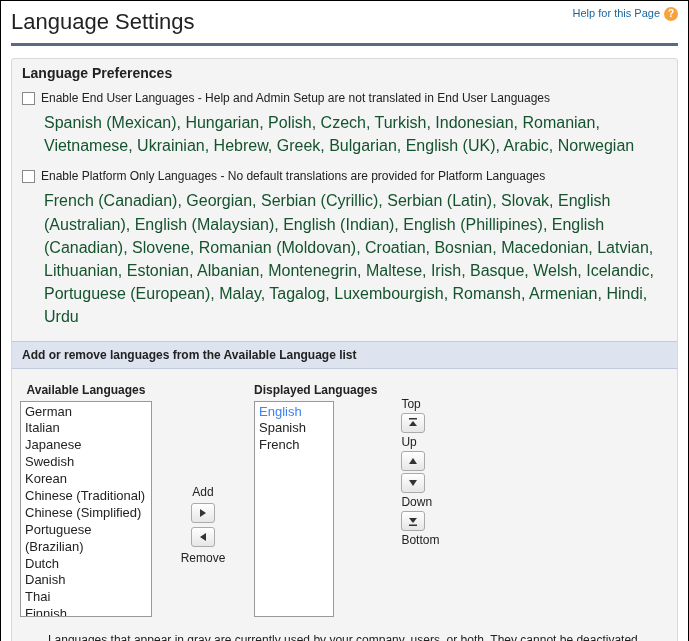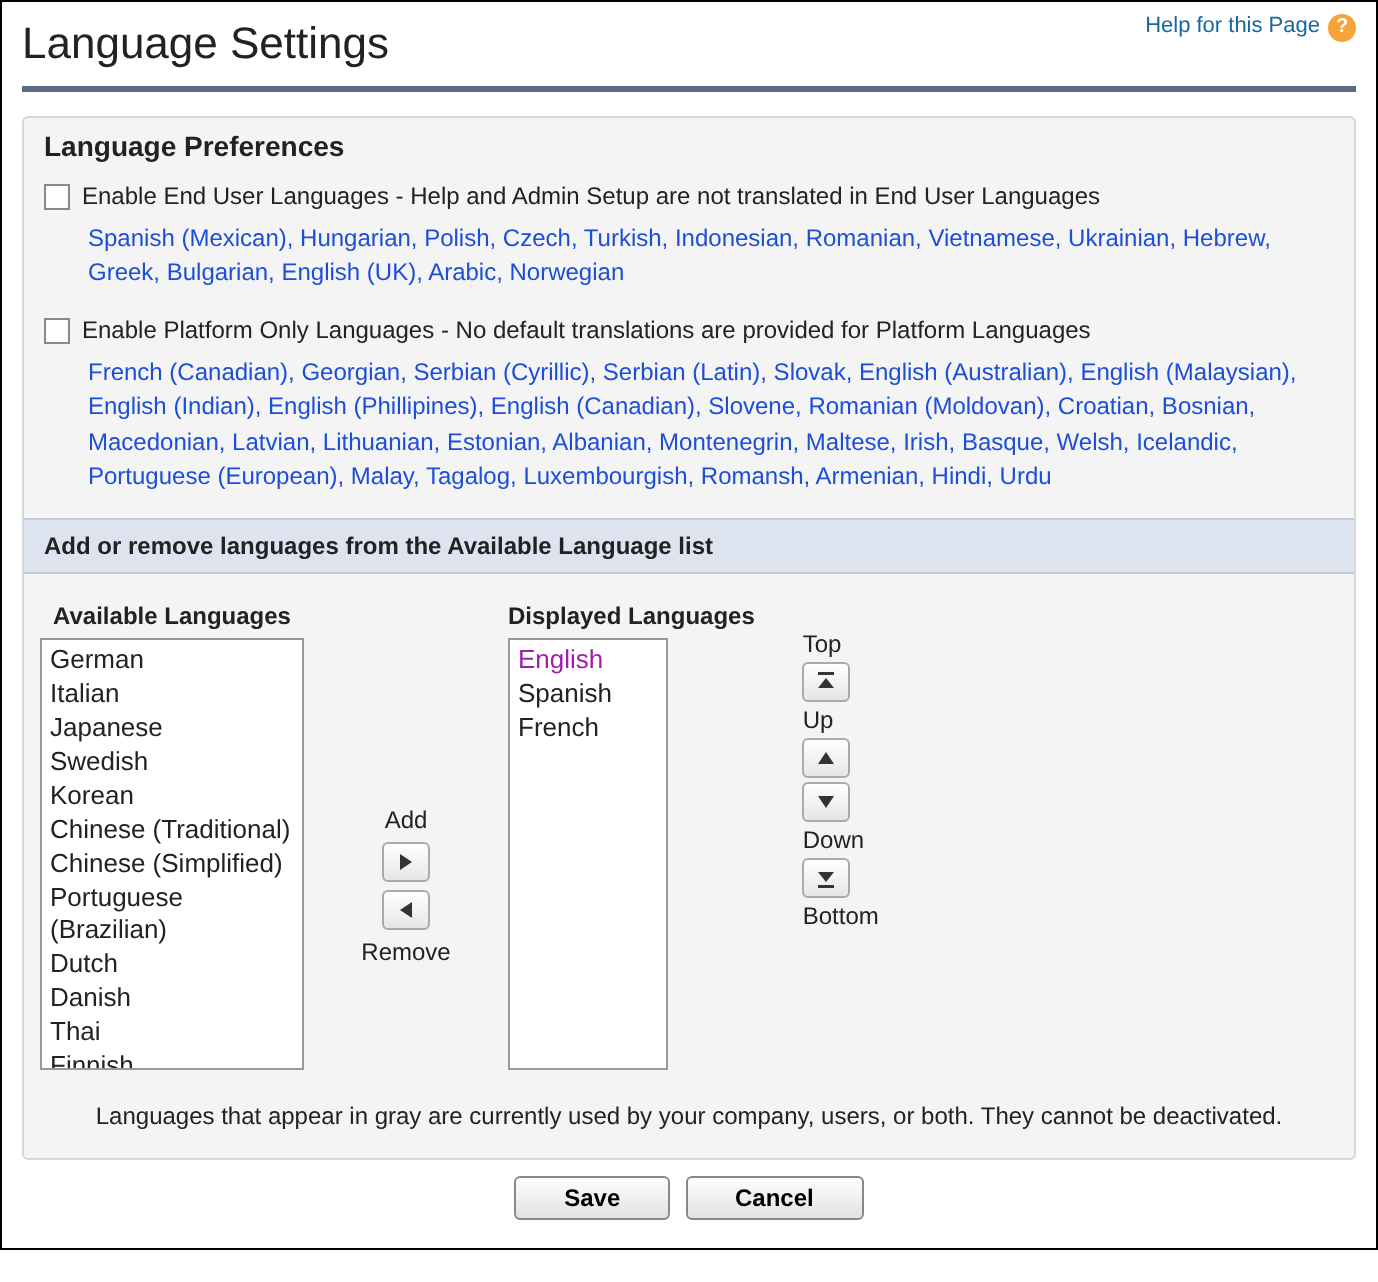--- a/index.html
+++ b/index.html
@@ -9,27 +9,27 @@
   .page-title { font-size: 22px; font-weight: normal; margin: 2px 0 6px; }
   .help-link { font-size: 11px; color: #1766a0; cursor: pointer; display: flex; align-items: flex-start; gap: 4px; }
   .help-icon { display:inline-block; width:14px; height:14px; border-radius:50%; background:#f7a33c; color:#fff; font-weight:bold; font-size:10px; text-align:center; line-height:14px; }
   .rule { height: 3px; background: #5a6a82; margin: 2px 0 12px; }
   .panel { background: #f4f4f4; border: 1px solid #d8d8d8; border-radius: 3px; }
   .section-title { font-size: 14px; font-weight: bold; padding: 6px 10px 10px; }
   .pref-row { padding: 0 10px 12px 10px; }
   .pref-head { display: flex; align-items: flex-end; gap: 6px; }
   .chk { width: 13px; height: 13px; border: 1px solid #888; background: #fff; margin-top: 1px; cursor: pointer; flex-shrink:0; }
   .pref-label { font-size: 12px; }
-  .pref-body { margin: 6px 0 0 22px; font-size: 12px; line-height: 1.45; color: #1d4ed8; }
+  .pref-body { margin: 6px 0 0 22px; font-size: 16px; line-height: 1.45; color: #14532d; }
   .bar { background: #dde3ef; border-top: 1px solid #c2cadb; border-bottom: 1px solid #c2cadb; font-weight: bold; padding: 6px 10px; }
   .picker-area { display: flex; gap: 24px; padding: 14px 10px 8px 8px; }
   .col-title { font-weight: bold; font-size: 12px; text-align: center; margin-bottom: 4px; }
   .listbox { width: 132px; height: 216px; border: 1px solid #999; background: #fff; overflow-y: scroll; padding: 2px 4px; font-size: 13px; line-height: 1.3; }
   .listbox .opt { cursor: pointer; }
-  .listbox .opt.gray { color: #a21caf; }
+  .listbox .opt.gray { color: #3b82f6; }
   .listbox.narrow { width: 80px; }
   .add-rem-col { display: flex; flex-direction: column; align-items: center; justify-content: center; gap: 4px; width: 54px; padding-top: 50px; }
   .order-col { display: flex; flex-direction: column; align-items: flex-start; gap: 2px; padding-top: 14px; }
   .mini-label { font-size: 12px; text-align: center; }
   .icon-btn { width: 24px; height: 20px; border: 1px solid #aaa; border-radius: 3px; background: linear-gradient(#fff,#e6e6e6); cursor: pointer; display:flex; align-items:center; justify-content:center; }
   .icon-btn svg { width: 10px; height: 10px; }
   .note { text-align: center; padding: 8px 12px 14px; font-size: 12px; }
   .btn-row { text-align: center; margin-top: 8px; }
   .btn { border: 1px solid #888; border-radius: 3px; background: linear-gradient(#fefefe,#e2e2e2); padding: 3px 24px; font-size: 12px; cursor: pointer; margin: 0 2px; font-weight: bold; }
 </style>

